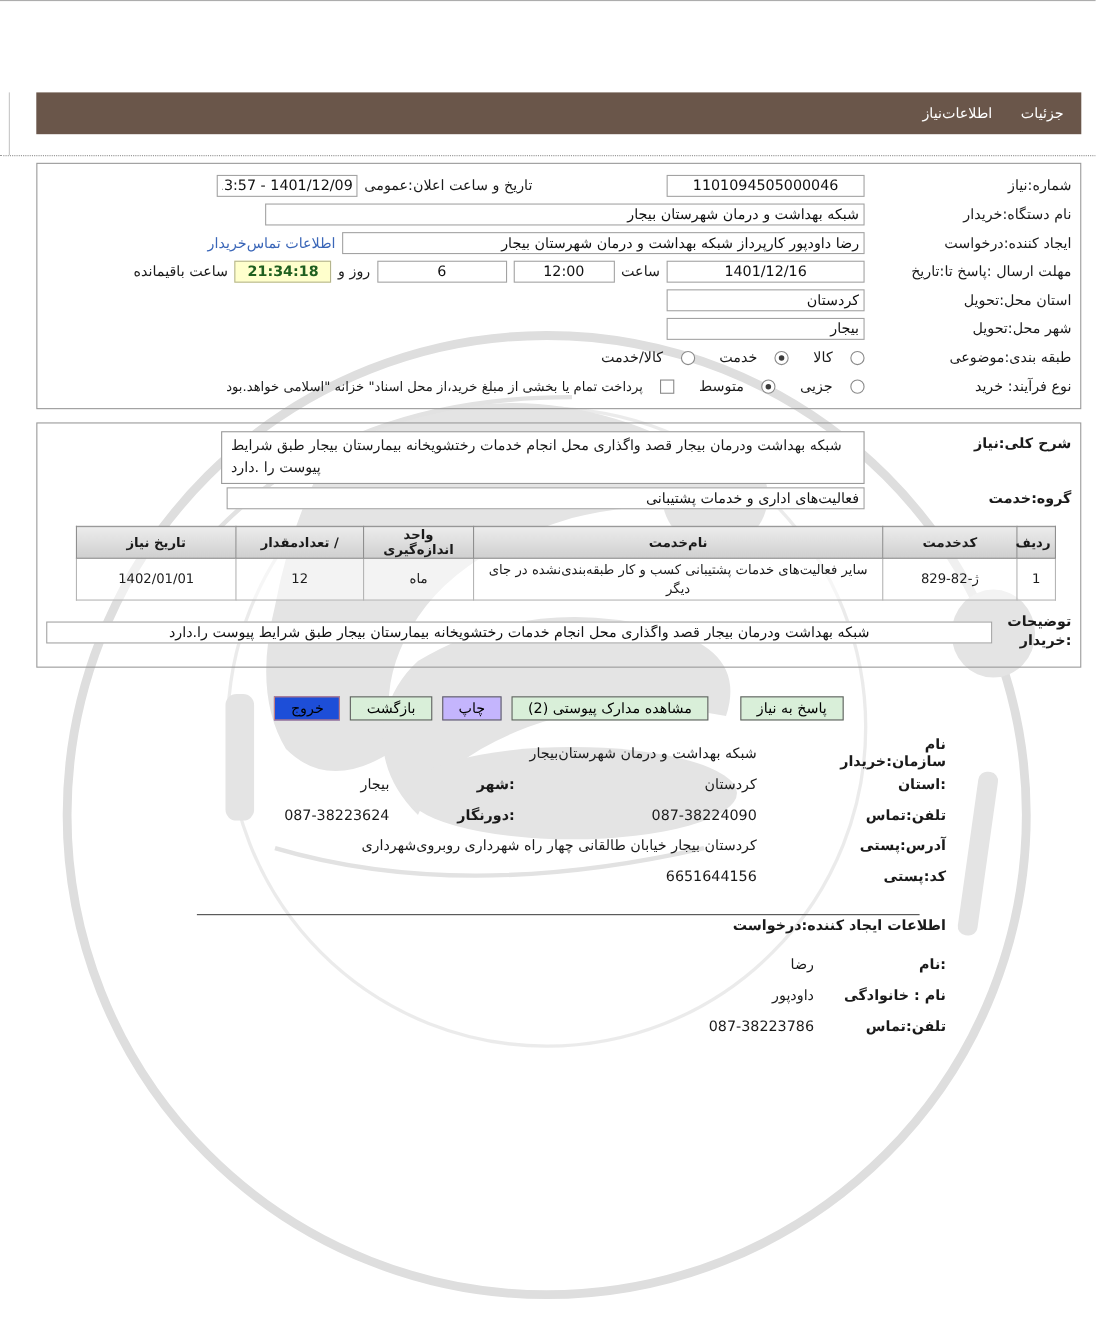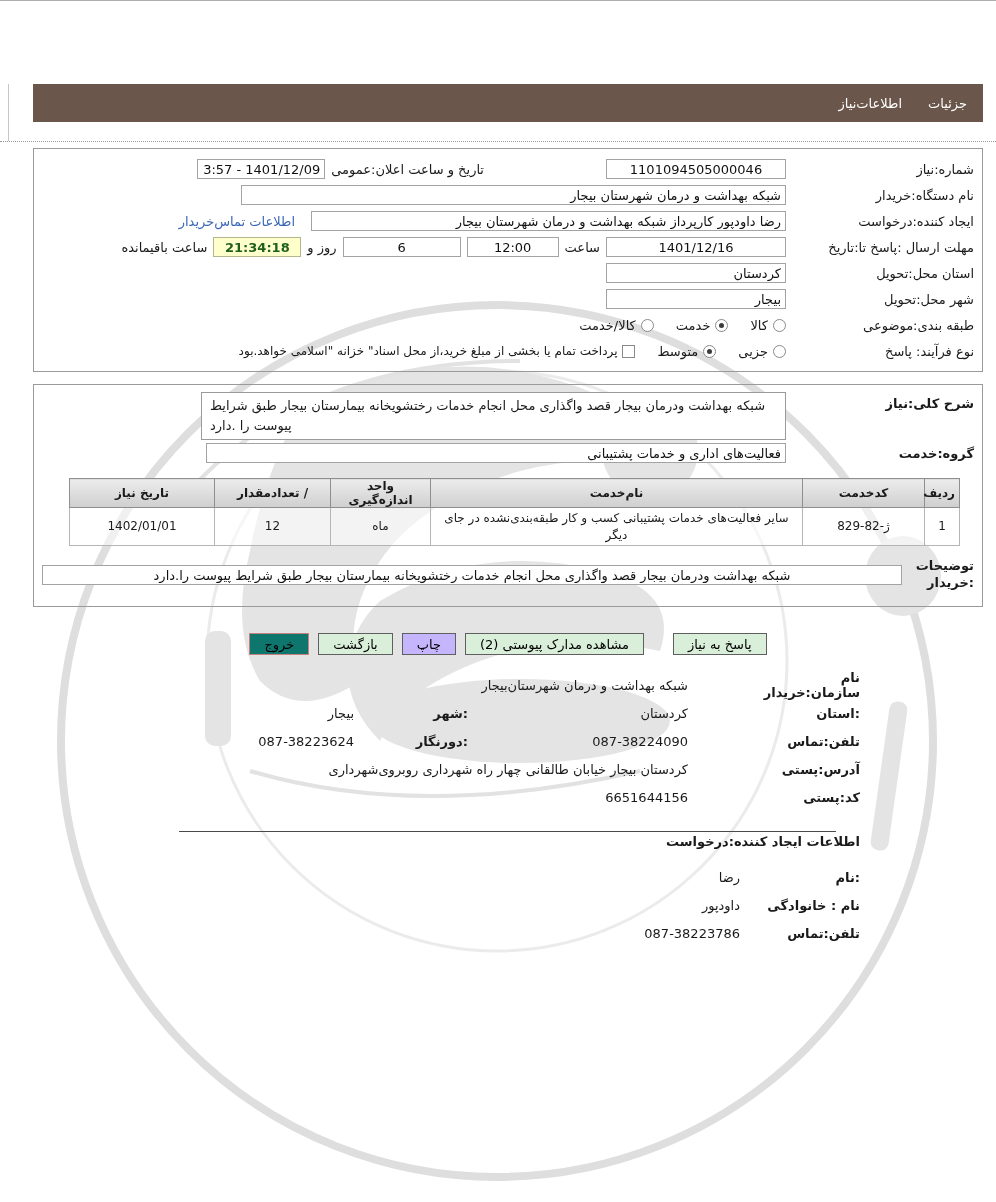--- a/index.html
+++ b/index.html
@@ -21,24 +21,24 @@
   .box{border:1px solid #9a9a9a;background:transparent;padding:7px 8px}
   .box1{margin-top:26px}
   .box2{margin-top:12px;padding-bottom:14px}
 
   .frow{display:flex;align-items:center;min-height:26px;gap:6px}
   .flabel{width:182px;flex-shrink:0;padding-left:6px}
   .bold{font-weight:bold}
   .inp{height:20px;border:1px solid #a3a3a3;background:#fff;font-family:inherit;font-size:13px;padding:0 4px;color:#111;direction:rtl}
   .center{text-align:center}
   .w180{width:180px}.w128{width:128px}.w545{width:545px}.w475{width:475px}.w92{width:92px}.w118{width:118px}
-  .link{color:#3a66b8;cursor:pointer;margin-right:10px;white-space:nowrap}
+  .link{color:#3a66b8;cursor:pointer;white-space:nowrap}
   .timer{width:88px;height:20px;background:#ffffcc;border:1px solid #b5b58e;display:flex;align-items:center;justify-content:center;font-weight:bold;color:#1f5f1f;flex-shrink:0}
 
-  .opt{display:flex;align-items:center;gap:5px;margin-left:16px}
+  .opt{display:flex;align-items:center;gap:16px;margin-left:16px}
   .radio{width:13px;height:13px;border:1px solid #8a8a8a;border-radius:50%;background:#fff;position:relative;flex-shrink:0;cursor:pointer}
   .radio.checked::after{content:"";position:absolute;inset:3px;border-radius:50%;background:#3c3c3c}
   .checkbox{width:13px;height:13px;border:1px solid #8a8a8a;background:#fff;flex-shrink:0;cursor:pointer}
   .small{font-size:12px}
 
   .desc-row{display:flex;gap:6px;align-items:flex-start}
   .desc-box{width:585px;min-height:46px;border:1px solid #9a9a9a;background:#fff;padding:3px 8px;text-align:left;line-height:1.55}
   .section-heading{font-weight:bold;margin:14px 2px 10px 0}
   .group-row .inp{width:580px}
 
@@ -47,21 +47,21 @@
   .svc-table td{border:1px solid #b5b5b5;font-size:12px;text-align:center;height:38px;padding:1px 4px;line-height:1.4;background:rgba(255,255,255,.55)}
 
   .notes-row{display:flex;align-items:center;gap:8px;margin-top:12px}
   .notes-label{width:64px;font-weight:bold;line-height:1.3;flex-shrink:0}
   .notes-row .inp{flex:1}
 
   .btn-row{display:flex;justify-content:center;align-items:center;gap:9px;margin-top:26px}
   button{height:22px;font-family:inherit;font-size:13px;padding:0 14px;cursor:pointer}
   .btn-green{background:#d9efd9;border:1px solid #5f5f5f}
   .btn-plain{background:#c4b5fd;border:1px solid #5f5f5f}
-  .btn-pink{background:#0f766e;border:1px solid #c9807f}
+  .btn-pink{background:#1d4ed8;border:1px solid #c9807f}
   .btn-respond{margin-left:20px}
 
   .bar2{width:705px;height:27px;margin:44px 123px 0 auto;background:#8d5a2b;color:#fff;font-weight:bold;font-size:14px;display:flex;align-items:center;justify-content:center}
   .contact{width:705px;margin:16px 123px 0 auto}
   .crow{display:flex;align-items:center;height:28px}
   .cl{font-weight:bold;width:112px;flex-shrink:0}
   .cv{margin-right:60px;width:220px}
   .cv-wide{width:auto}
   .cl2{font-weight:bold;width:96px;flex-shrink:0}
   .cv2{margin-right:18px}
@@ -155,21 +155,21 @@
           <span class="radio checked"></span>
           <span>خدمت</span>
         </span>
         <span class="opt">
           <span class="radio"></span>
           <span>کالا/خدمت</span>
         </span>
       </div>
 
       <div class="frow">
-        <span class="flabel">نوع فرآیند: پاسخ</span>
+        <span class="flabel">نوع فرآیند: خرید</span>
         <span class="opt">
           <span class="radio"></span>
           <span>جزیی</span>
         </span>
         <span class="opt">
           <span class="radio checked"></span>
           <span>متوسط</span>
         </span>
         <span class="opt">
           <span class="checkbox"></span>

